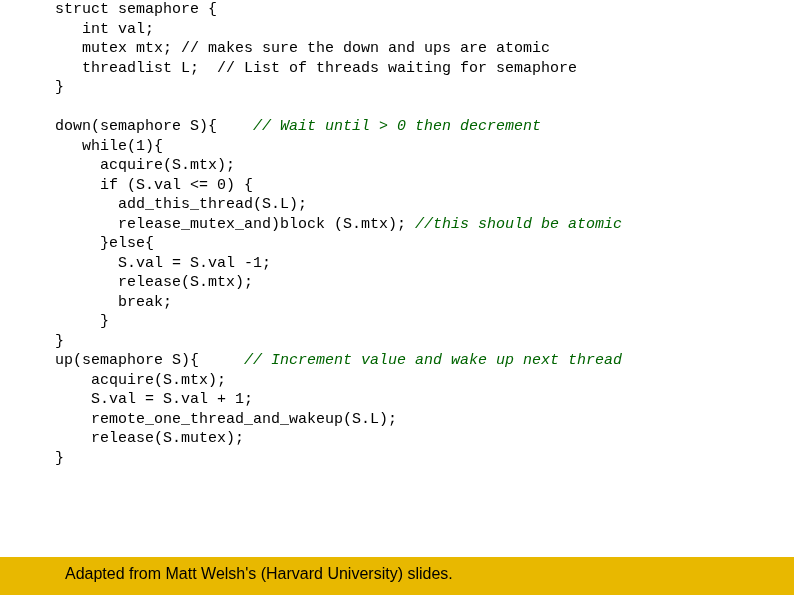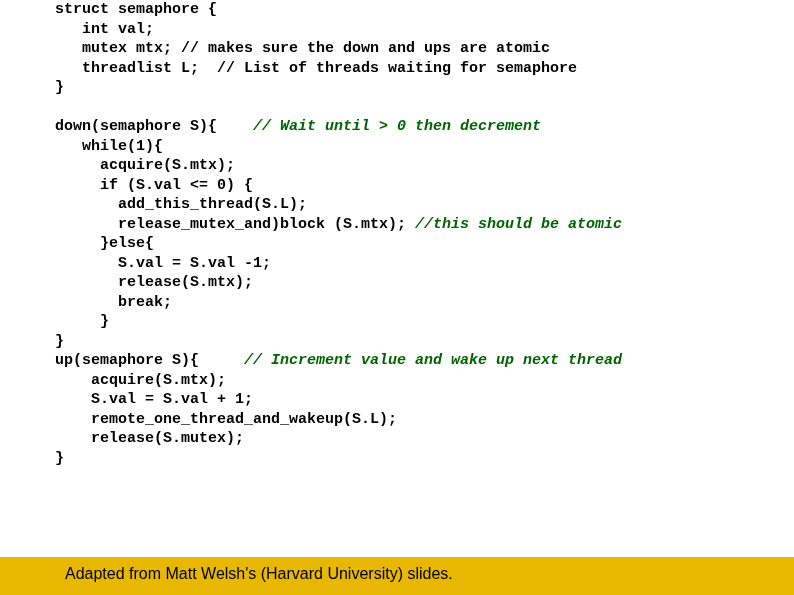--- a/index.html
+++ b/index.html
@@ -23,21 +23,21 @@
       text-align: center;
       color: #8B0000;
       font-size: 28px;
       font-weight: bold;
       padding-top: 15px;
       padding-bottom: 10px;
     }
     .code-block {
       font-family: "Courier New", Courier, monospace;
       font-size: 15px;
-      font-weight: bold;
+      font-weight: normal;
       color: #000;
       white-space: pre;
       padding-left: 55px;
       line-height: 1.3;
     }
     .comment-green {
       color: #006400;
       font-style: italic;
     }
     .footer-bar {

